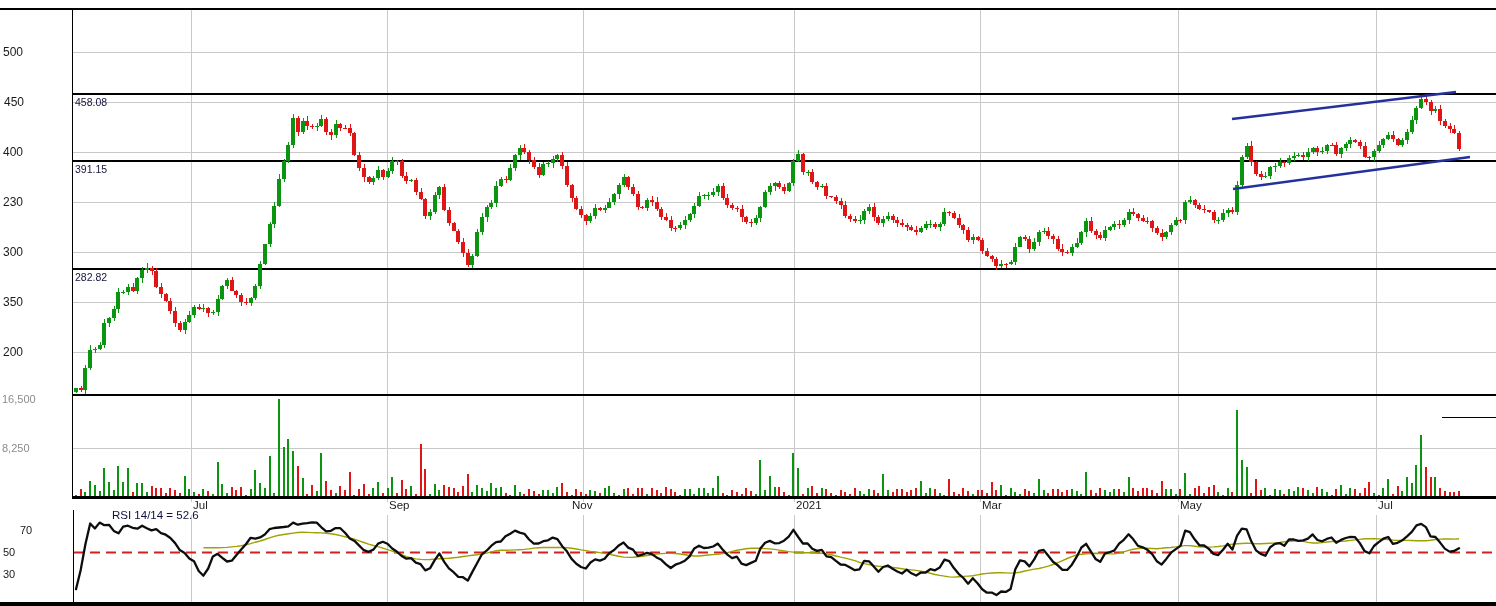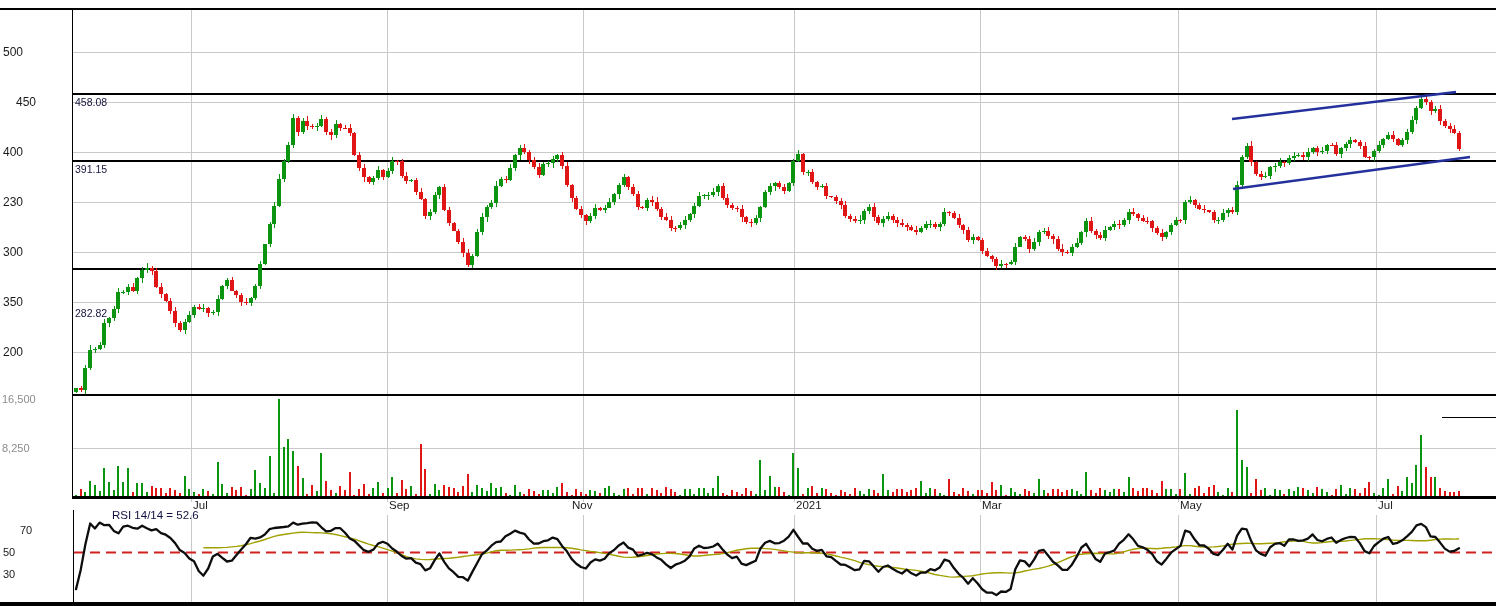--- a/index.html
+++ b/index.html
@@ -936,35 +936,35 @@
       <line x1="0" y1="8.5" x2="1496" y2="8.5" stroke="#000" stroke-width="2" shape-rendering="crispEdges"></line>
       <line x1="72" y1="395" x2="1496" y2="395" stroke="#000" stroke-width="2.5" shape-rendering="crispEdges"></line>
       <line x1="72" y1="497" x2="1496" y2="497" stroke="#000" stroke-width="3" shape-rendering="crispEdges"></line>
       <line x1="0" y1="604" x2="1496" y2="604" stroke="#000" stroke-width="4" shape-rendering="crispEdges"></line>
       <line x1="72.5" y1="8" x2="72.5" y2="497" stroke="#000" stroke-width="1.5" shape-rendering="crispEdges"></line>
       <line x1="73.5" y1="510" x2="73.5" y2="603" stroke="#000" stroke-width="1.5" shape-rendering="crispEdges"></line>
     </svg>
   <div class="lbl rsi-title" style="left:77px;top:510px;margin-left:35px;">RSI 14/14 = 52.6</div>
   <div id="labels">
       <div class="lbl price-lbl" style="left: 3px; top: 46px;">500</div>
-      <div class="lbl price-lbl" style="left: 16px; top: 96px;">450</div>
+      <div class="lbl price-lbl" style="left: 4px; top: 96px;">450</div>
       <div class="lbl price-lbl" style="left: 3px; top: 146px;">400</div>
       <div class="lbl price-lbl" style="left: 3px; top: 196px;">230</div>
       <div class="lbl price-lbl" style="left: 3px; top: 246px;">300</div>
       <div class="lbl price-lbl" style="left: 3px; top: 296px;">350</div>
       <div class="lbl price-lbl" style="left: 3px; top: 346px;">200</div>
       <div class="lbl vol-lbl" style="left: 2px; top: 393.5px;">16,500</div>
       <div class="lbl vol-lbl" style="left: 2px; top: 442.5px;">8,250</div>
       <div class="lbl rsi-lbl" style="left: 20px; top: 524.5px;">70</div>
       <div class="lbl rsi-lbl" style="left: 3px; top: 546.5px;">50</div>
       <div class="lbl rsi-lbl" style="left: 3px; top: 568.5px;">30</div>
       <div class="lbl month-lbl" style="left: 193px; top: 500px;">Jul</div>
       <div class="lbl month-lbl" style="left: 389px; top: 500px; text-align: center;">Sep</div>
       <div class="lbl month-lbl" style="left: 572px; top: 500px; text-align: center;">Nov</div>
       <div class="lbl month-lbl" style="left: 796px; top: 500px;">2021</div>
       <div class="lbl month-lbl" style="left: 982px; top: 500px;">Mar</div>
       <div class="lbl month-lbl" style="left: 1180px; top: 500px;">May</div>
       <div class="lbl month-lbl" style="left: 1378px; top: 500px;">Jul</div>
       <div class="lbl level-lbl" style="left: 75px; top: 96.92px;">458.08</div>
       <div class="lbl level-lbl" style="left: 75px; top: 163.85px;">391.15</div>
-      <div class="lbl level-lbl" style="left: 75px; top: 272.18px; margin-top: 36px;">282.82</div>
+      <div class="lbl level-lbl" style="left: 75px; top: 272.18px;">282.82</div>
     </div>
 </div>
 
 </body></html>

